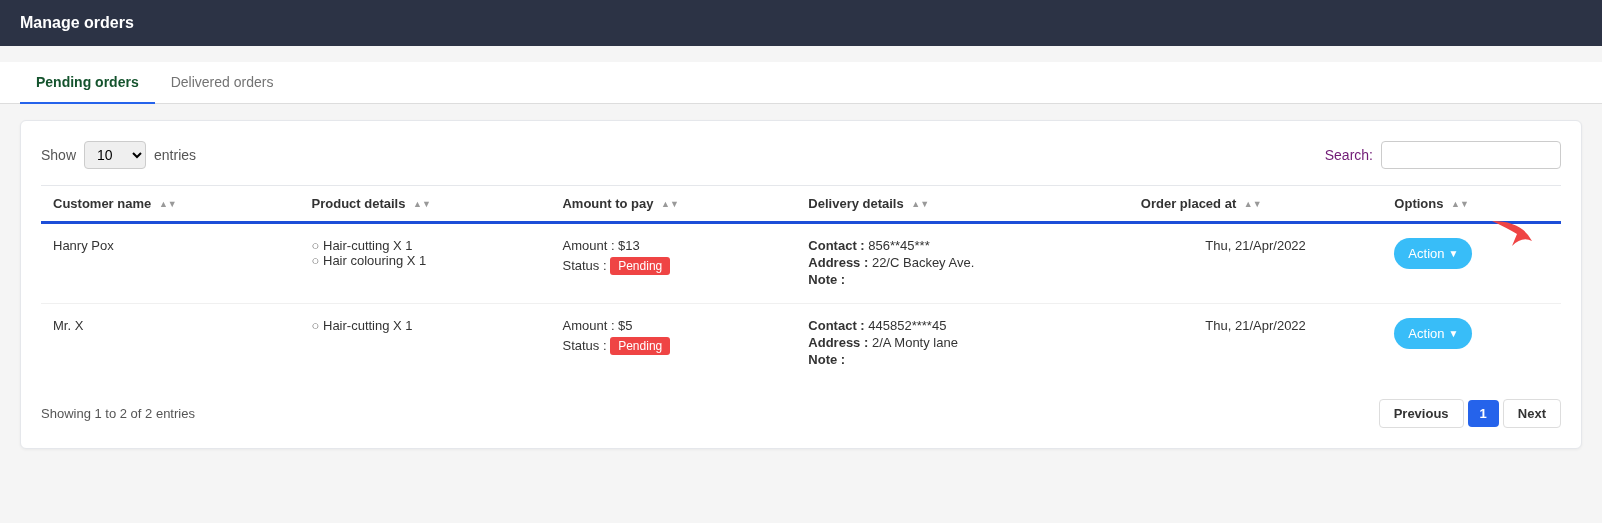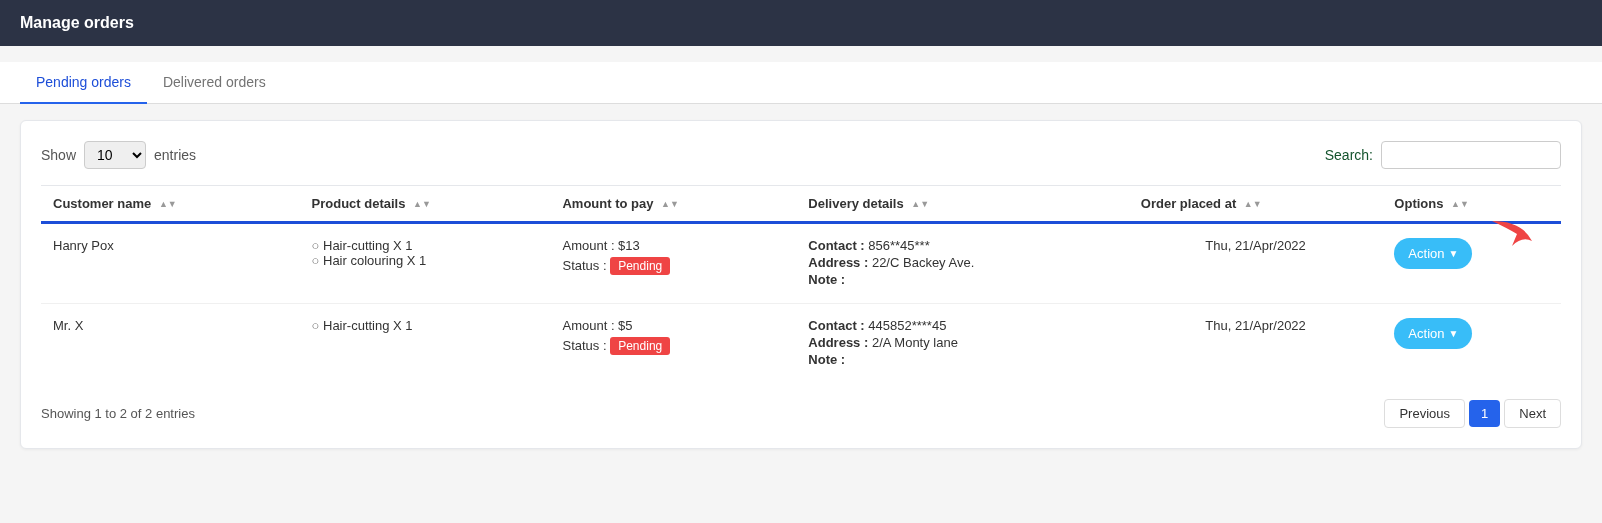--- a/index.html
+++ b/index.html
@@ -30,23 +30,23 @@
     .tab {
       padding: 12px 16px;
       cursor: pointer;
       color: #737373;
       font-size: 14px;
       border-bottom: 2px solid transparent;
       margin-bottom: -1px;
     }
 
     .tab.active {
-      color: #1d4ed8;
+      color: #14532d;
       border-bottom: 2px solid #2563eb;
-      font-weight: 400;
+      font-weight: 700;
     }
 
     .card {
       background: #fff;
       border-radius: 6px;
       border: 1px solid #e5e7eb;
       padding: 20px;
       box-shadow: 0 1px 3px rgba(0,0,0,0.05);
     }
 
@@ -71,21 +71,21 @@
       font-size: 14px;
     }
 
     .search-box {
       display: flex;
       align-items: center;
       gap: 8px;
     }
 
     .search-box label {
-      color: #14532d;
+      color: #701a75;
       margin-left: 24px;
     }
 
     .search-box input {
       padding: 5px 10px;
       border: 1px solid #ccc;
       border-radius: 4px;
       font-size: 14px;
       width: 180px;
     }
@@ -191,20 +191,21 @@
     }
 
     .pagination button {
       padding: 6px 14px;
       border: 1px solid #ddd;
       background: #fff;
       border-radius: 4px;
       cursor: pointer;
       font-size: 13px;
       color: #333;
+      font-weight: bold;
     }
 
     .pagination .page-num {
       padding: 6px 12px;
       background: #2563eb;
       color: #fff;
       border: none;
       border-radius: 4px;
       cursor: pointer;
       font-size: 13px;

